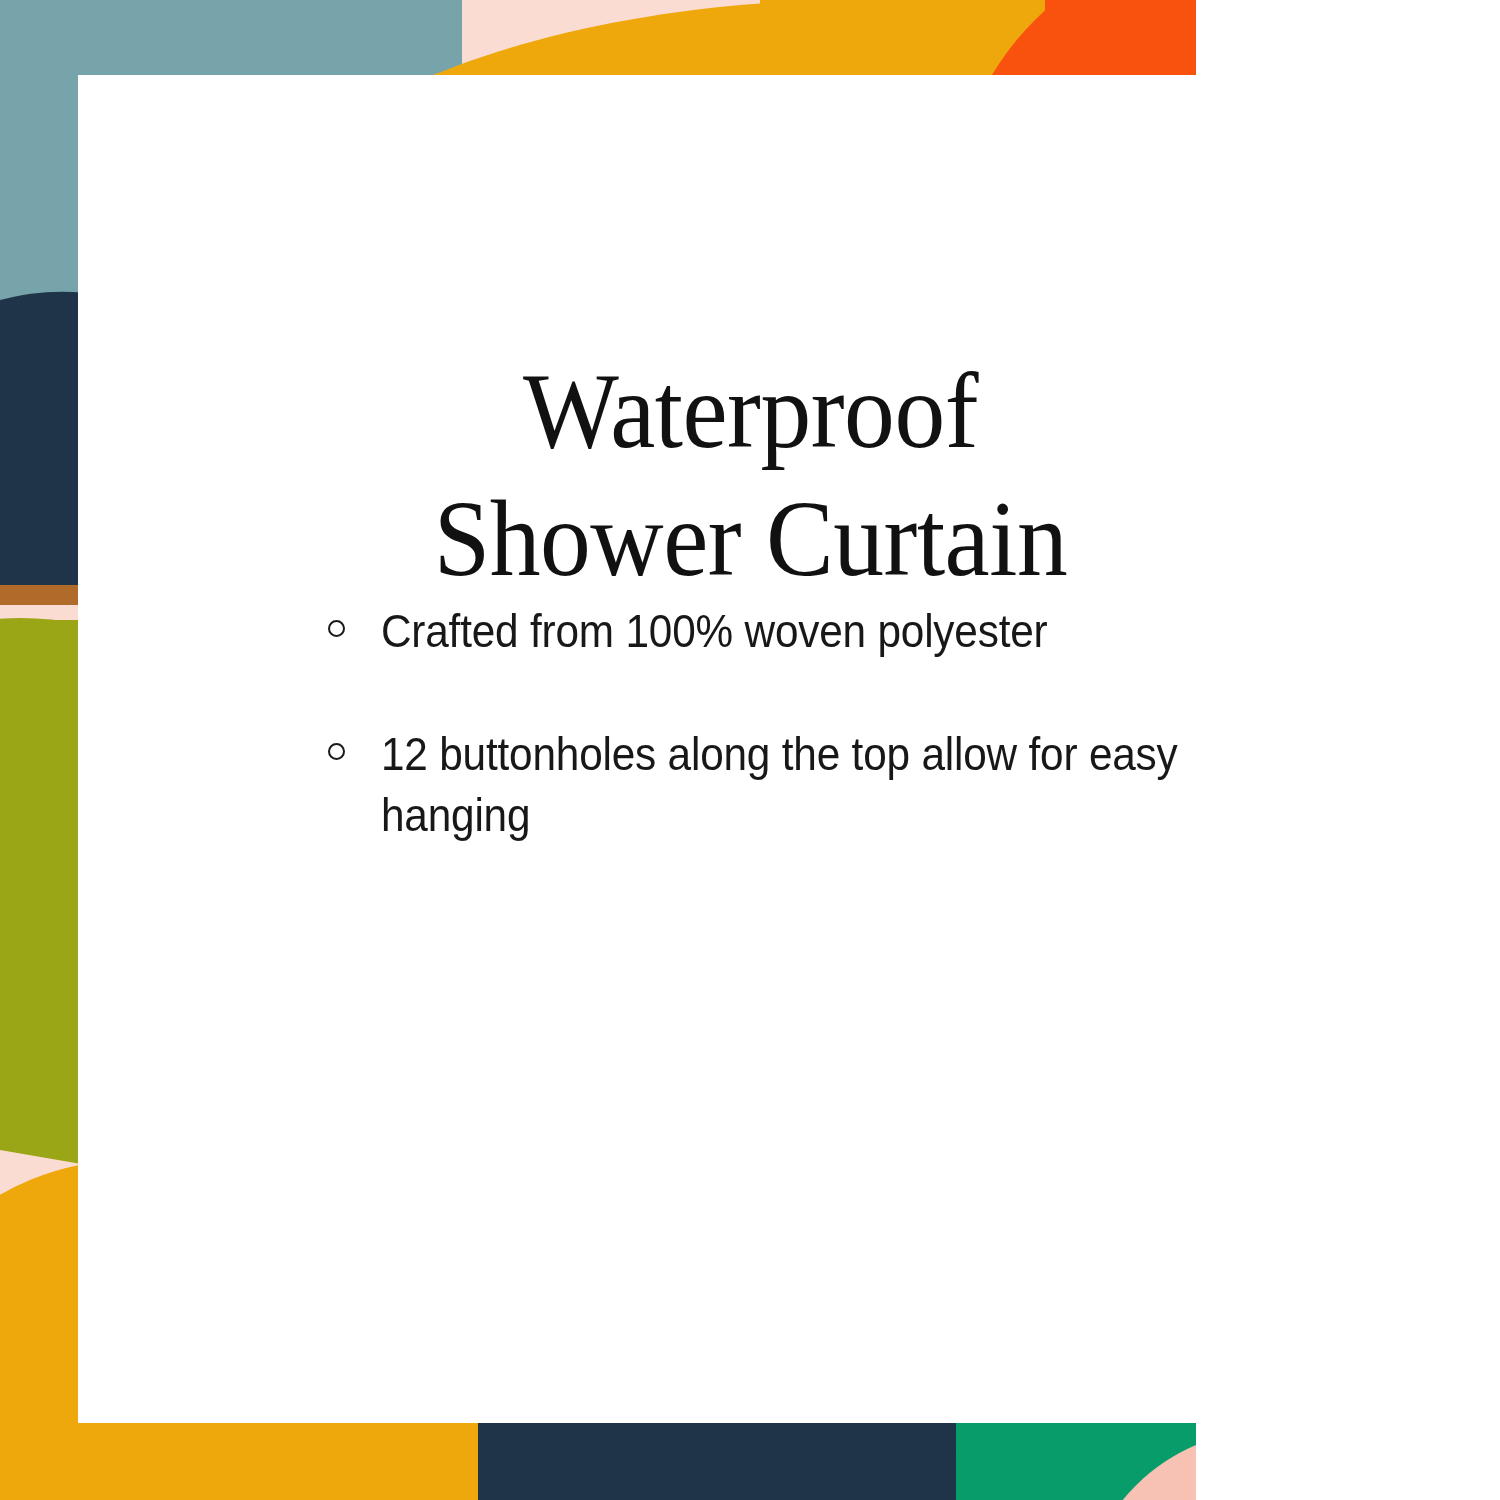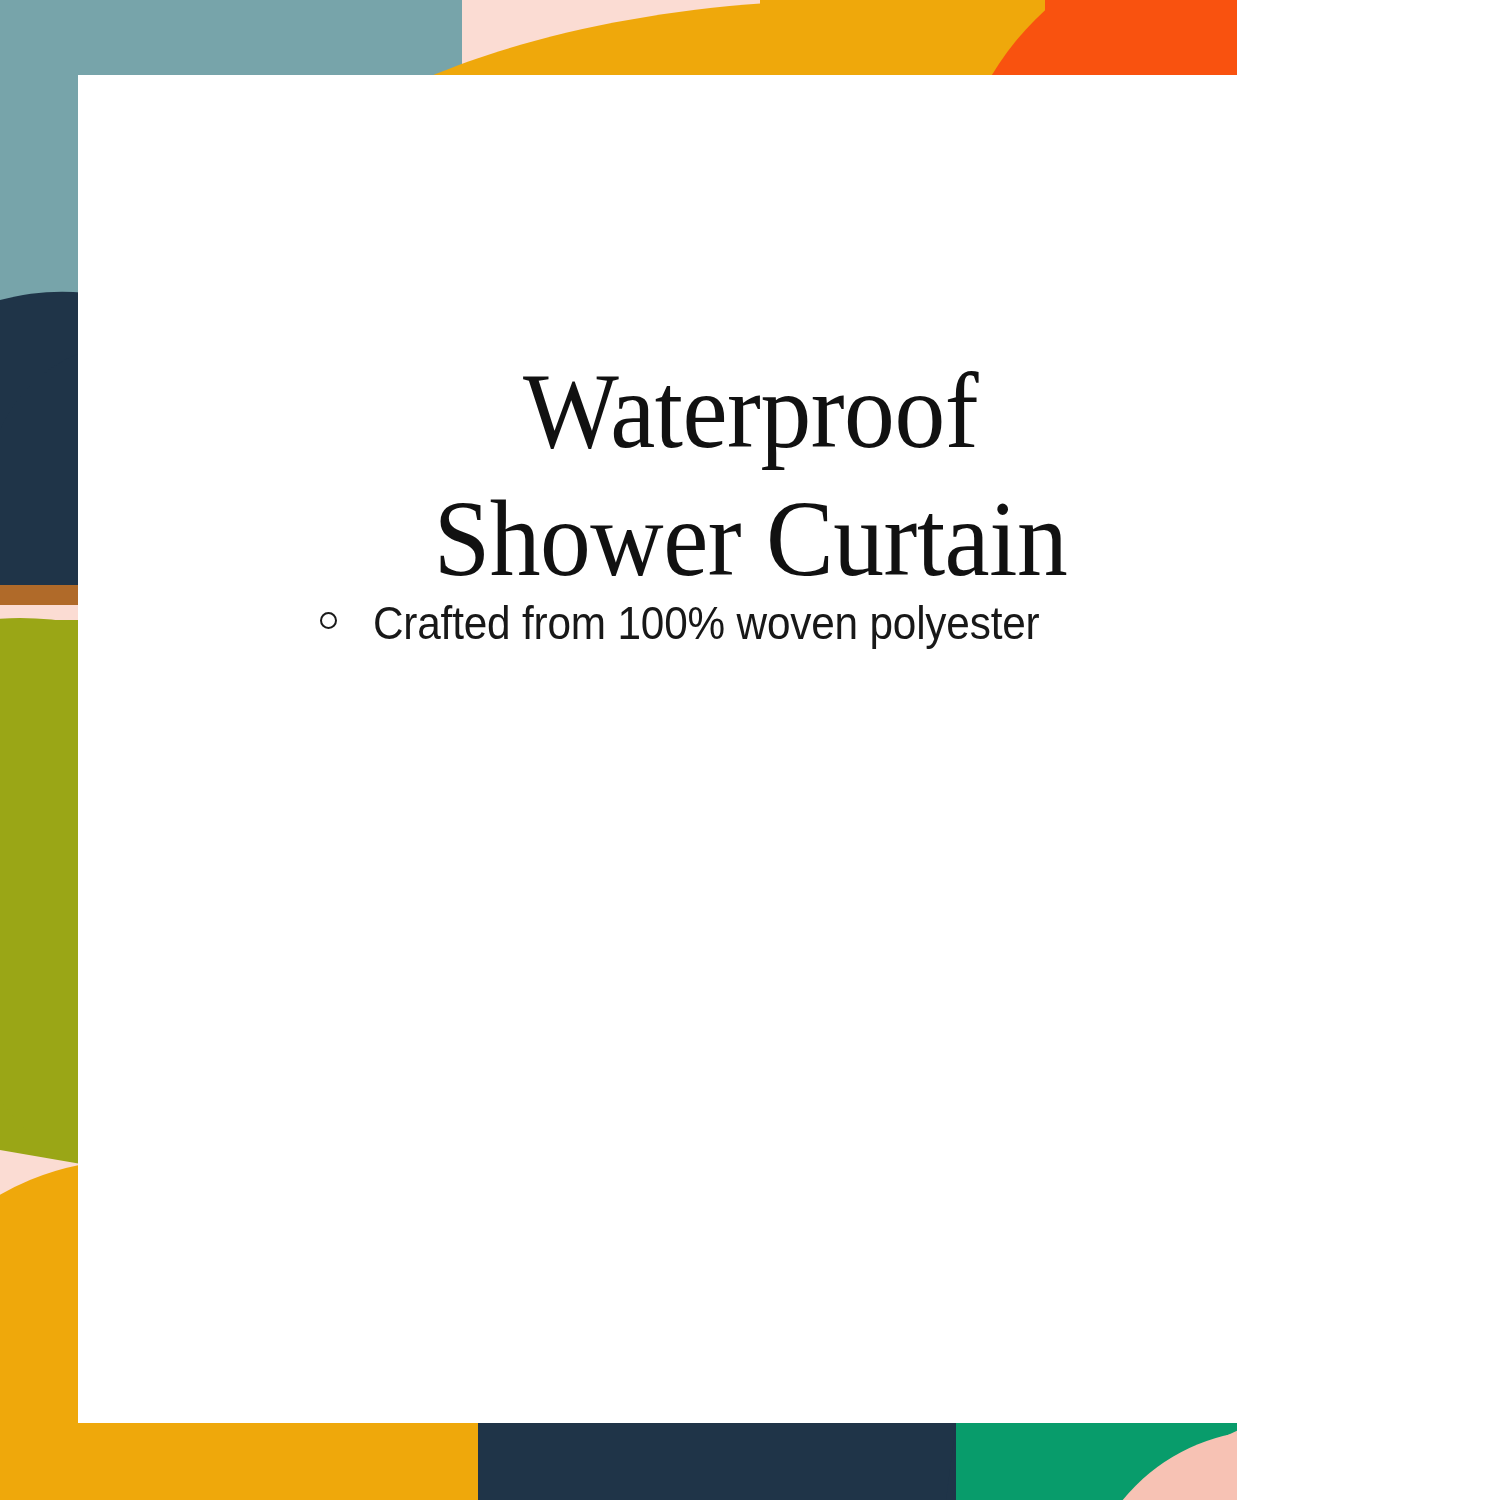--- a/index.html
+++ b/index.html
@@ -7,21 +7,20 @@
     margin: 0;
     padding: 0;
     background: #ffffff;
   }
   #infographic {
     position: relative;
     width: 1196px;
     height: 1500px;
     overflow: hidden;
     font-family: "Liberation Sans", sans-serif;
-    padding-left: 41px;
   }
 
   
   #background-art {
     position: absolute;
     inset: 0;
     width: 1500px;
     height: 1500px;
   }
   #background-art svg {
@@ -61,21 +60,21 @@
     display: block;
     white-space: nowrap;
   }
 
   
   #feature-list {
     position: absolute;
     left: 242px;
     top: 517px;
     width: 1000px;
-    margin: 0;
+    margin: 8px;
     padding: 0;
     list-style: none;
   }
   .feature-item {
     display: flex;
     align-items: flex-start;
     margin-bottom: 62px;
   }
   .feature-item:last-child {
     margin-bottom: 0;
@@ -187,16 +186,20 @@
     <h1 id="product-title">
       <span class="title-line">Waterproof</span>
       <span class="title-line">Shower Curtain</span>
     </h1>
 
     <ul id="feature-list">
       <li class="feature-item">
         <span class="feature-bullet"></span>
         <span class="feature-text">Crafted from 100% woven polyester</span>
       </li>
+      <li class="feature-item">
+        <span class="feature-bullet"></span>
+        <span class="feature-text">12 buttonholes along the top allow for easy hanging</span>
+      </li>
     </ul>
 
   </div>
 </div>
 
 </body></html>

